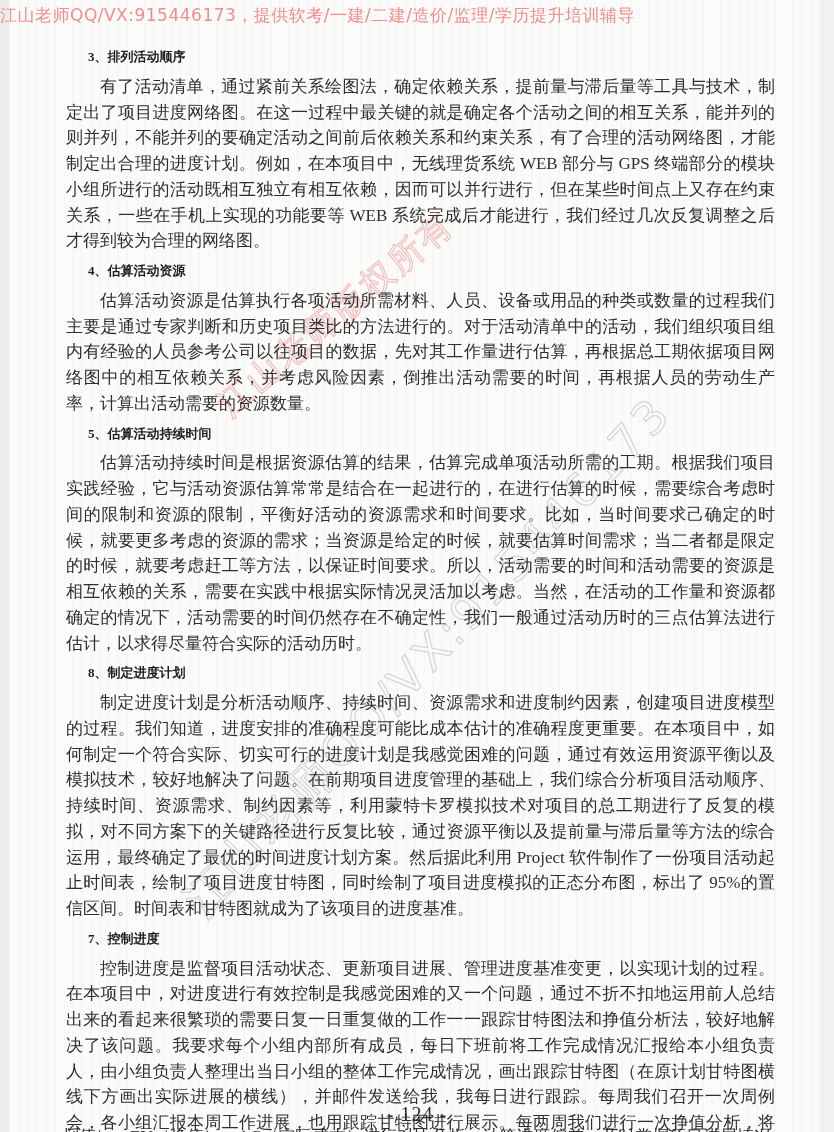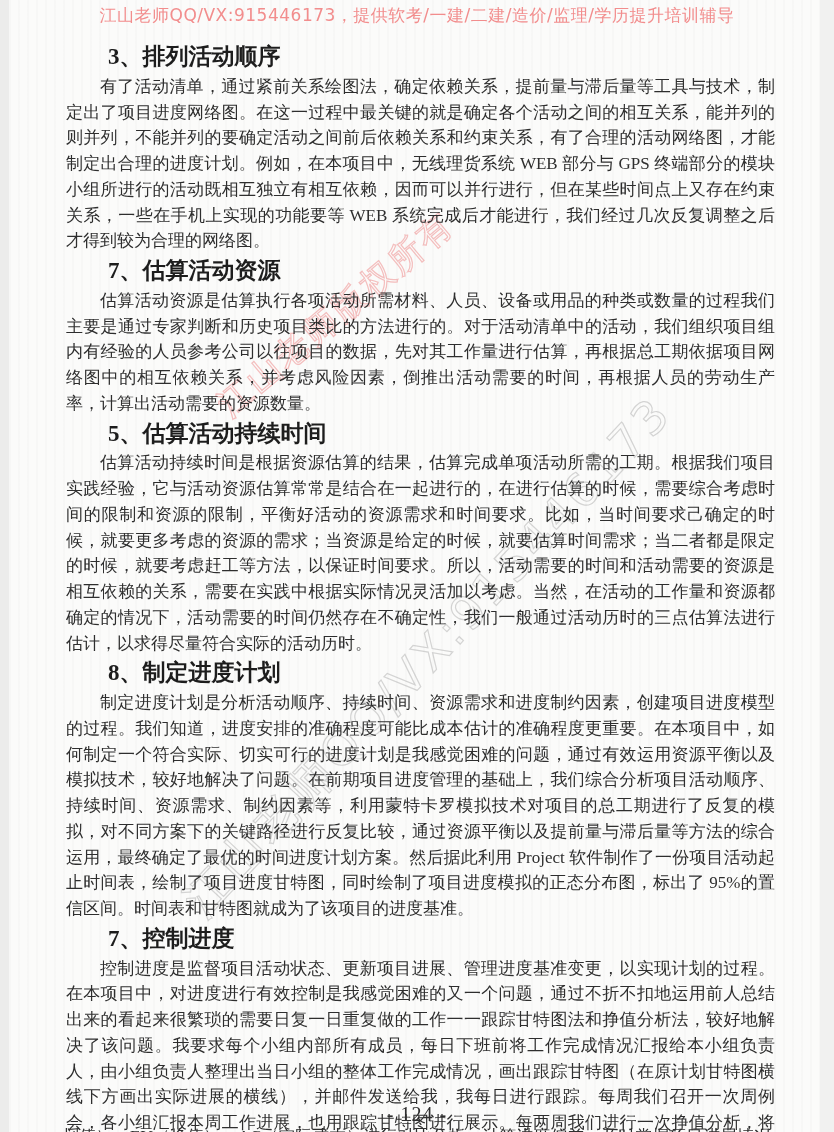--- a/index.html
+++ b/index.html
@@ -9,37 +9,36 @@
     margin:0 auto;
     background:#fbfbfa;
     background-image:repeating-linear-gradient(90deg, rgba(0,0,0,0.015) 0 2px, rgba(0,0,0,0) 2px 9px);
     overflow:hidden;
     font-family:"Liberation Serif","DejaVu Serif",serif;
   }
   .edge-left{position:absolute;left:0;top:0;width:9px;height:1132px;background:#ececeb;}
   .edge-right{position:absolute;right:0;top:0;width:14px;height:1132px;background:#f1f1f0;}
   .ad-header{
     position:absolute;top:3px;left:0;width:100%;
-    text-align:center;
     font-family:"DejaVu Sans","Liberation Sans",sans-serif;
     font-size:17px;line-height:24px;
     color:#f28d8d;
     letter-spacing:0.5px;
     white-space:nowrap;
   }
   .content{
     position:absolute;top:44px;left:62px;width:717px;
     font-size:17px;line-height:25.75px;
     color:#2e2e2e;
     text-align:justify;
     text-justify:inter-ideograph;
   }
   .content h3{
     margin:0;padding:0;
-    font-size:23px;line-height:25.75px;
+    font-size:13px;line-height:25.75px;
     font-weight:bold;color:#1d1d1d;
     text-indent:2em;
   }
   .content p{
     margin:4px;padding:0;
     text-indent:2em;
   }
   .page-number{
     position:absolute;top:1103px;left:0;width:100%;
     text-align:center;
@@ -88,21 +87,21 @@
 
   <div class="watermark wm-pink">江山老师版权所有</div>
   <div class="watermark wm-gray">江山老师QQ/VX:915446173</div>
 
   <div class="content">
     <div class="section">
       <h3>3、排列活动顺序</h3>
       <p>有了活动清单，通过紧前关系绘图法，确定依赖关系，提前量与滞后量等工具与技术，制定出了项目进度网络图。在这一过程中最关键的就是确定各个活动之间的相互关系，能并列的则并列，不能并列的要确定活动之间前后依赖关系和约束关系，有了合理的活动网络图，才能制定出合理的进度计划。例如，在本项目中，无线理货系统 WEB 部分与 GPS 终端部分的模块小组所进行的活动既相互独立有相互依赖，因而可以并行进行，但在某些时间点上又存在约束关系，一些在手机上实现的功能要等 WEB 系统完成后才能进行，我们经过几次反复调整之后才得到较为合理的网络图。</p>
     </div>
     <div class="section">
-      <h3>7、估算活动资源</h3>
+      <h3>4、估算活动资源</h3>
       <p>估算活动资源是估算执行各项活动所需材料、人员、设备或用品的种类或数量的过程我们主要是通过专家判断和历史项目类比的方法进行的。对于活动清单中的活动，我们组织项目组内有经验的人员参考公司以往项目的数据，先对其工作量进行估算，再根据总工期依据项目网络图中的相互依赖关系，并考虑风险因素，倒推出活动需要的时间，再根据人员的劳动生产率，计算出活动需要的资源数量。</p>
     </div>
     <div class="section">
       <h3>5、估算活动持续时间</h3>
       <p>估算活动持续时间是根据资源估算的结果，估算完成单项活动所需的工期。根据我们项目实践经验，它与活动资源估算常常是结合在一起进行的，在进行估算的时候，需要综合考虑时间的限制和资源的限制，平衡好活动的资源需求和时间要求。比如，当时间要求己确定的时候，就要更多考虑的资源的需求；当资源是给定的时候，就要估算时间需求；当二者都是限定的时候，就要考虑赶工等方法，以保证时间要求。所以，活动需要的时间和活动需要的资源是相互依赖的关系，需要在实践中根据实际情况灵活加以考虑。当然，在活动的工作量和资源都确定的情况下，活动需要的时间仍然存在不确定性，我们一般通过活动历时的三点估算法进行估计，以求得尽量符合实际的活动历时。</p>
     </div>
     <div class="section">
       <h3>8、制定进度计划</h3>
       <p>制定进度计划是分析活动顺序、持续时间、资源需求和进度制约因素，创建项目进度模型的过程。我们知道，进度安排的准确程度可能比成本估计的准确程度更重要。在本项目中，如何制定一个符合实际、切实可行的进度计划是我感觉困难的问题，通过有效运用资源平衡以及模拟技术，较好地解决了问题。在前期项目进度管理的基础上，我们综合分析项目活动顺序、持续时间、资源需求、制约因素等，利用蒙特卡罗模拟技术对项目的总工期进行了反复的模拟，对不同方案下的关键路径进行反复比较，通过资源平衡以及提前量与滞后量等方法的综合运用，最终确定了最优的时间进度计划方案。然后据此利用 Project 软件制作了一份项目活动起止时间表，绘制了项目进度甘特图，同时绘制了项目进度模拟的正态分布图，标出了 95%的置信区间。时间表和甘特图就成为了该项目的进度基准。</p>
     </div>

